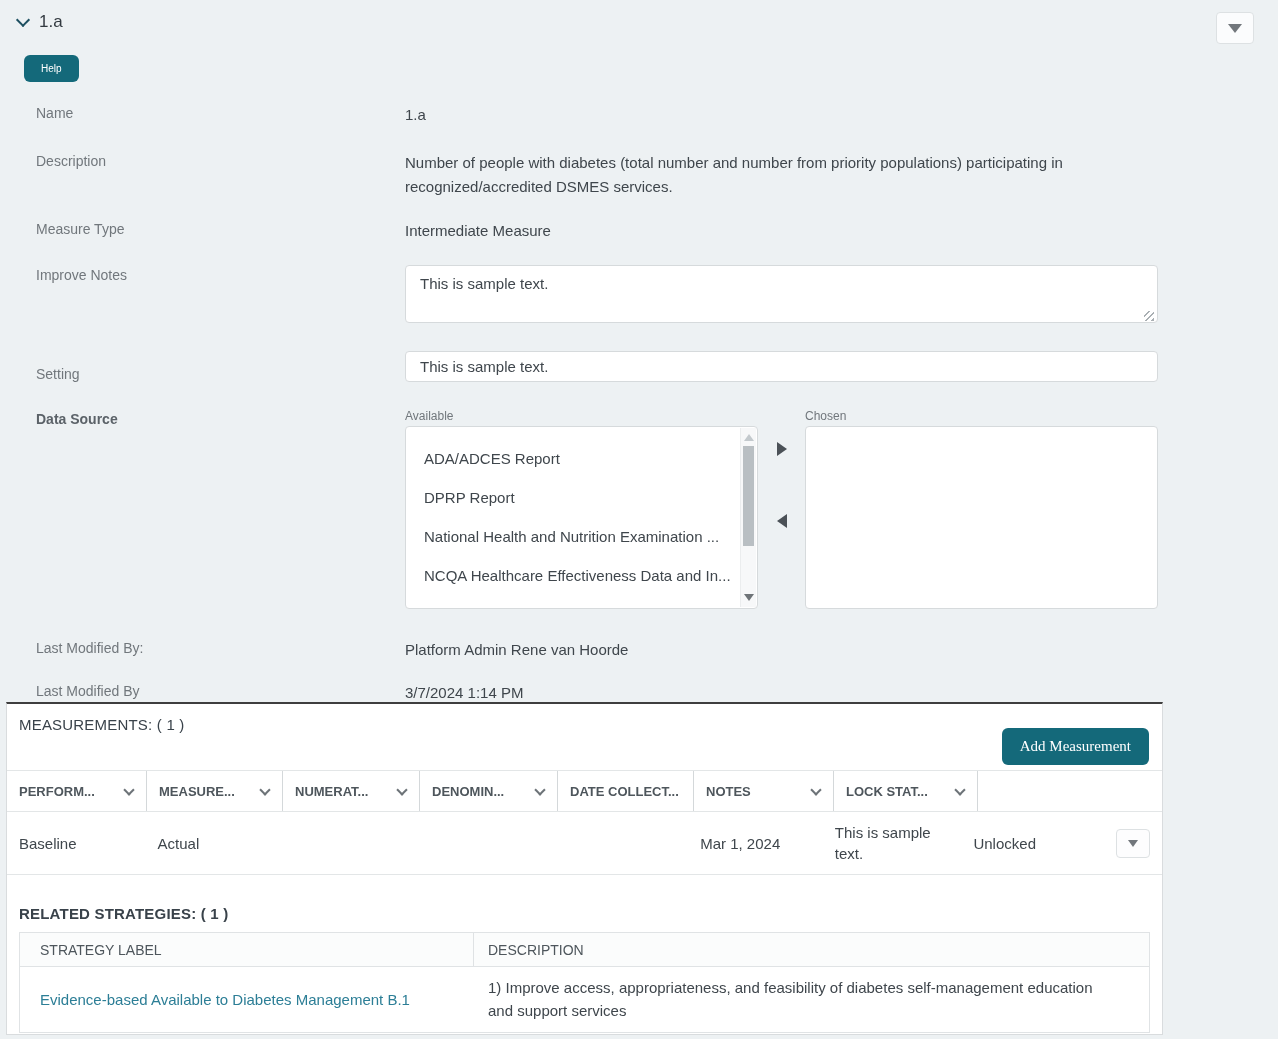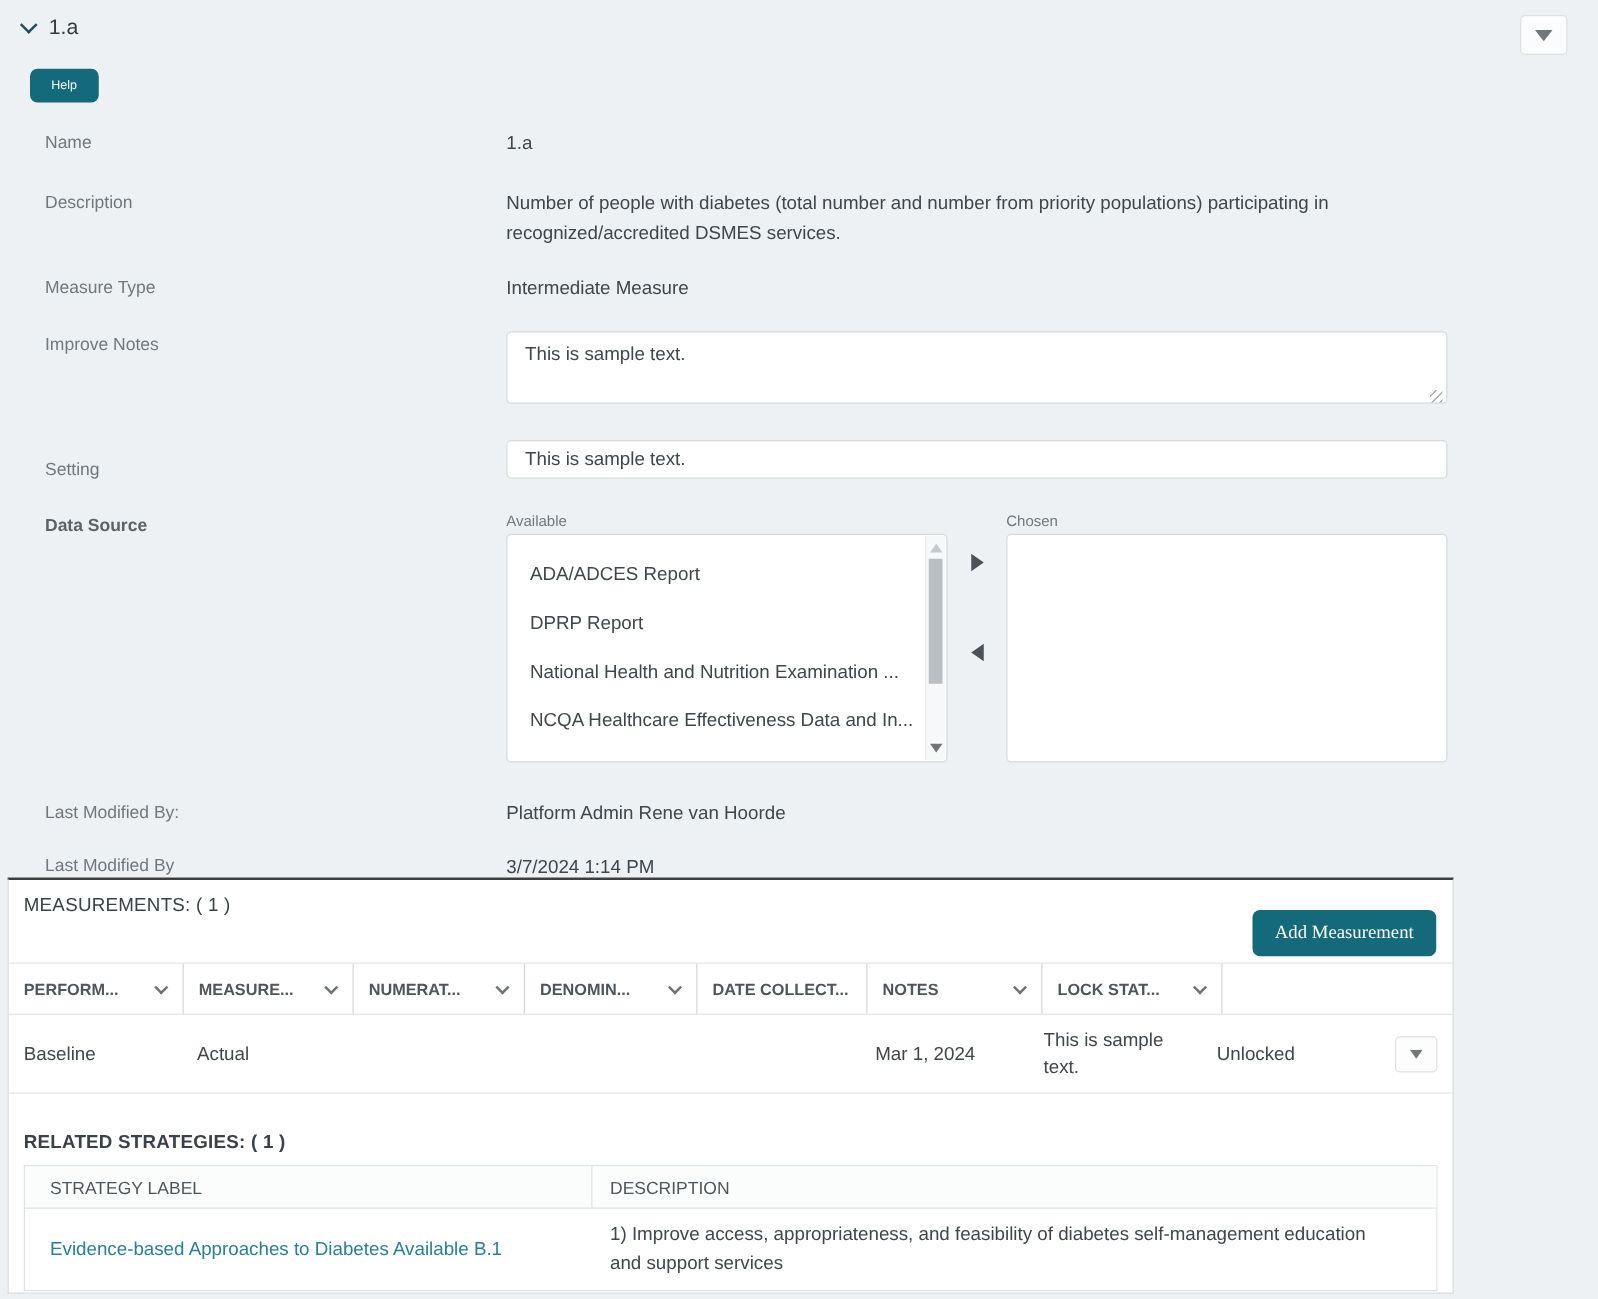--- a/index.html
+++ b/index.html
@@ -233,20 +233,20 @@
 
     <div class="rel-title">RELATED STRATEGIES: ( 1 )</div>
 
     <div class="stable">
       <div class="shead">
         <div class="sh1">STRATEGY LABEL</div>
         <div class="sh2">DESCRIPTION</div>
       </div>
       <div class="srow">
         <div class="sc1">
-          <a class="strategy-link">Evidence-based Approaches to Diabetes Available B.1</a>
+          <a class="strategy-link">Evidence-based Available to Diabetes Management B.1</a>
         </div>
         <div class="sc2">1) Improve access, appropriateness, and feasibility of diabetes self-management education and support services</div>
       </div>
     </div>
 
   </div>
 </div>
 
 </body></html>

